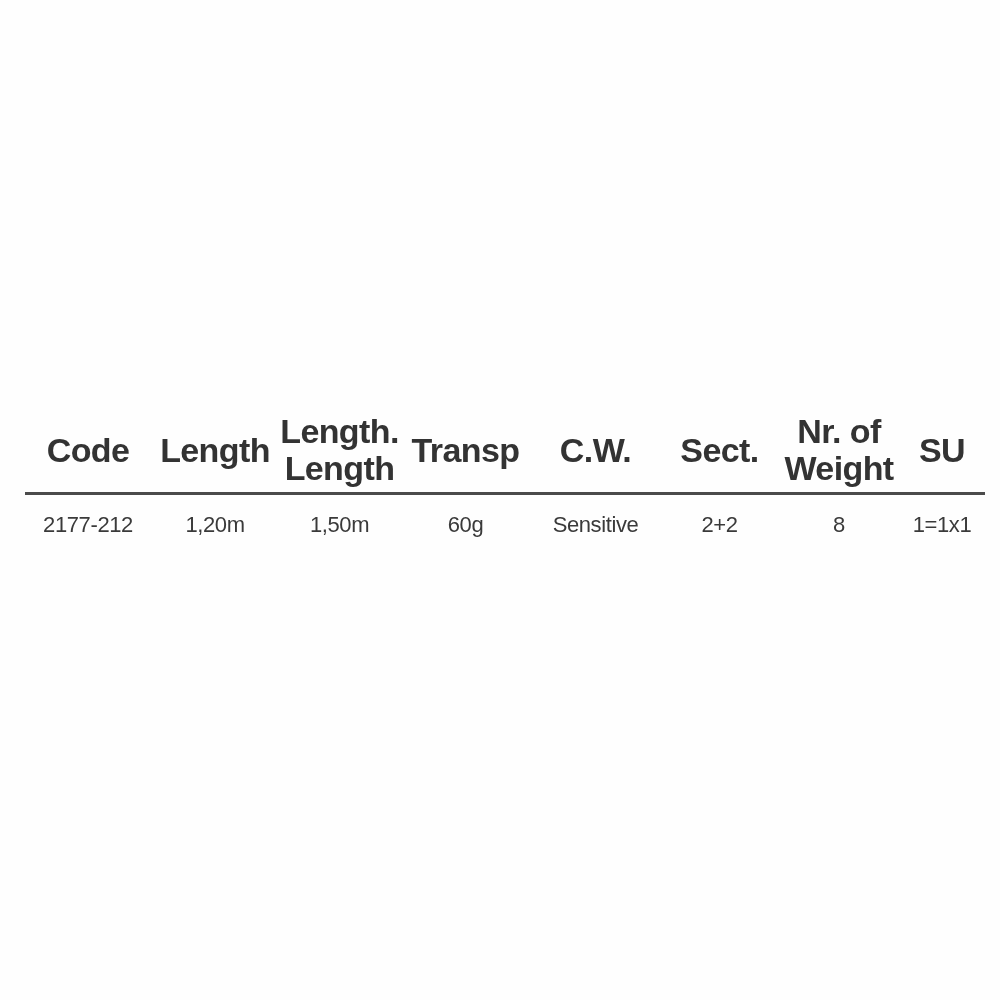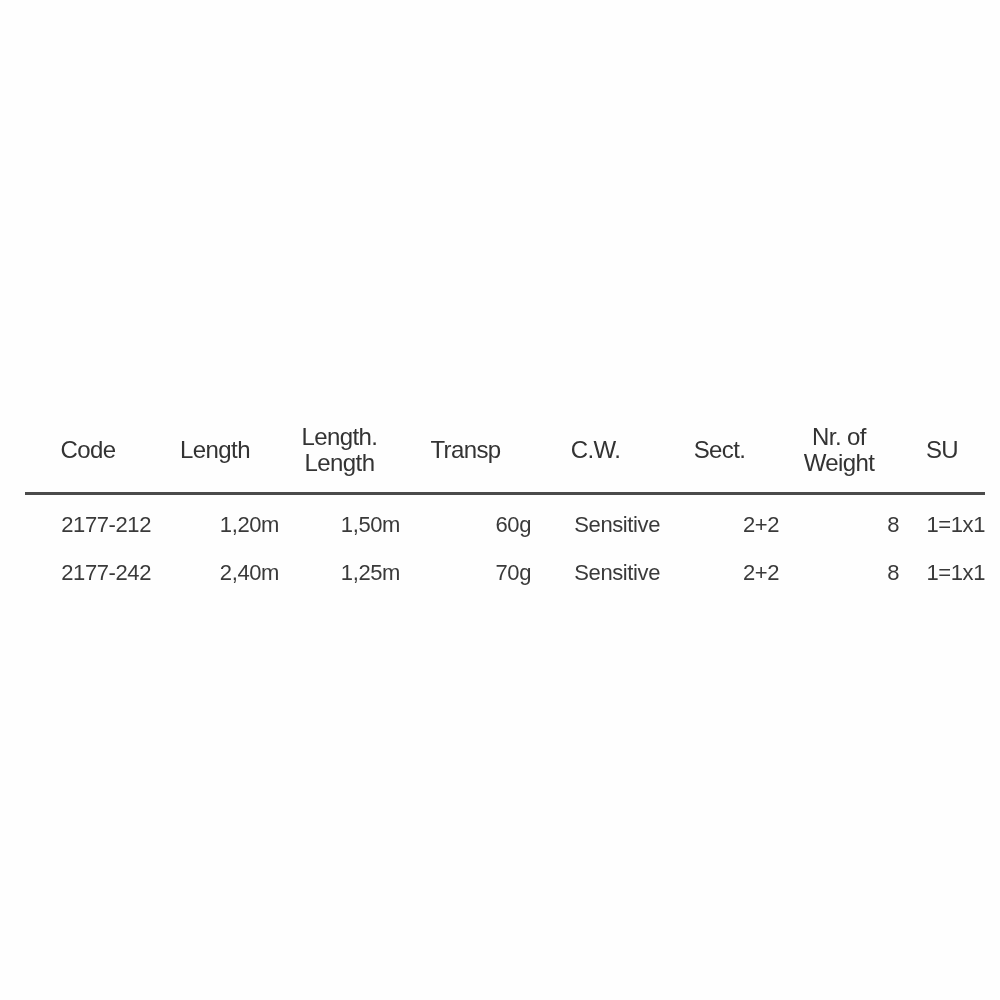--- a/index.html
+++ b/index.html
@@ -25,32 +25,32 @@
   }
   table.spec-table {
     width: 100%;
     border-collapse: collapse;
     table-layout: fixed;
   }
   table.spec-table th {
     height: 84px;
     vertical-align: middle;
     text-align: center;
-    font-size: 24px;
-    font-weight: 400;
+    font-size: 34px;
+    font-weight: 700;
     letter-spacing: -0.6px;
     line-height: 1.08;
     color: #333333;
     padding: 0;
     border-bottom: 3px solid #4b4b4b;
   }
   table.spec-table td {
     height: 48px;
     vertical-align: middle;
-    text-align: right;
+    text-align: center;
     font-size: 22px;
     font-weight: 400;
     letter-spacing: -0.4px;
     color: #3a3a3a;
     padding: 0;
   }
   table.spec-table tbody tr:first-child td {
     padding-top: 6px;
   }
   
@@ -113,26 +113,16 @@
         <tr>
           <td>2177-212</td>
           <td>1,20m</td>
           <td>1,50m</td>
           <td>60g</td>
           <td>Sensitive</td>
           <td>2+2</td>
           <td>8</td>
           <td>1=1x1</td>
         </tr>
-        <tr>
-          <td>2177-242</td>
-          <td>2,40m</td>
-          <td>1,25m</td>
-          <td>70g</td>
-          <td>Sensitive</td>
-          <td>2+2</td>
-          <td>8</td>
-          <td>1=1x1</td>
-        </tr>
       </tbody>
     </table>
   </div>
 </div>
 
 </body></html>

